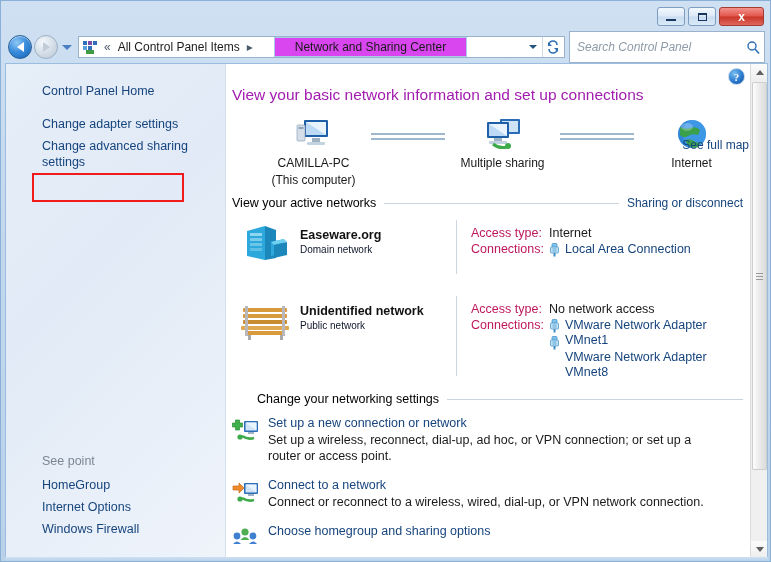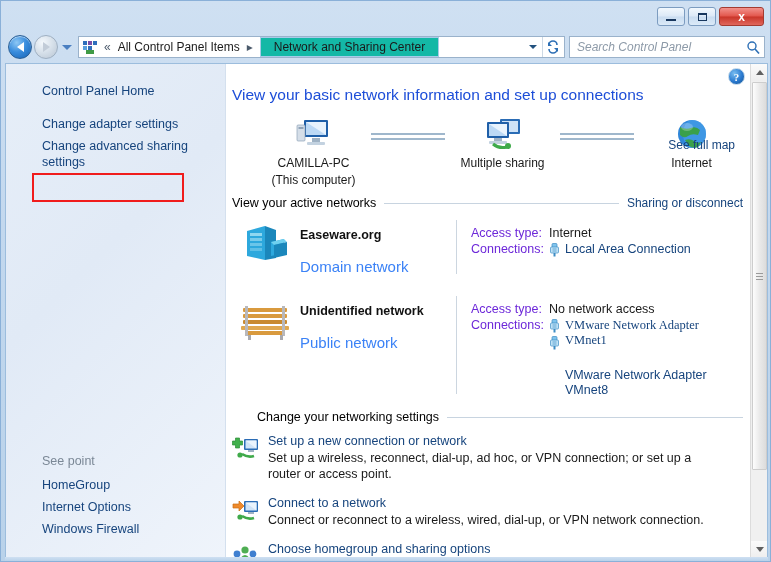--- a/index.html
+++ b/index.html
@@ -94,37 +94,37 @@
   }
   .cp-ico i:nth-child(1){left:1px;top:2px;}
   .cp-ico i:nth-child(2){left:6px;top:2px;background:#7a4ea8;}
   .cp-ico i:nth-child(3){left:11px;top:2px;background:#2f6fbb;}
   .cp-ico i:nth-child(4){left:1px;top:7px;background:#5aa0de;}
   .cp-ico i:nth-child(5){left:6px;top:7px;background:#2f6fbb;}
   .cp-ico i:nth-child(6){left:4px;top:11px;width:8px;height:4px;background:#3f9a46;}
   .chev { color: #4b5a6b; font-size: 12px; padding: 0 3px; }
   .crumb { color: #1a1a1a; font-size: 12px; padding: 2px 4px; white-space: nowrap; cursor: default; }
   .crumb.current {
-    background: #14b8a6; border: 1px solid #a8cbe8;
-    padding: 2px 13px; margin-left: 4px;
+    background: #d946ef; border: 1px solid #a8cbe8;
+    padding: 2px 20px; margin-left: 18px;
   }
   .crumb-drop {
     position: absolute; right: 22px; top: 0; bottom: 0;
     width: 18px; display:flex; align-items:center; justify-content:center; cursor:default;
   }
   .crumb-drop .caret { border-top-color:#22527f; border-left-width:4px;border-right-width:4px;border-top-width:4px; }
   .refresh {
     position: absolute; right: 2px; top: 0; bottom: 0; width: 20px;
     display:flex;align-items:center;justify-content:center;
     border-left: 1px solid #cdd9e5; cursor: default;
   }
   .refresh svg { display:block; }
 
   .searchbox {
-    width: 196px; height: 22px; margin-right: 7px;
+    width: 196px; height: 32px; margin-right: 7px;
     background: #ffffff; border: 1px solid #9ab2cb;
     display: flex; align-items: center; justify-content: space-between;
     padding: 0 4px 0 7px;
   }
   .searchbox .ph { font-size: 12px; color: #8d9aa8; font-style: italic; }
   .search-ico { width: 14px; height: 14px; }
 
   
   .body {
     position: absolute; left: 4px; top: 62px;
@@ -178,59 +178,59 @@
     color: #fff; font-size: 11px; font-weight: bold;
     display: flex; align-items: center; justify-content: center;
     font-family: "Liberation Serif", serif;
     cursor: default;
   }
   .scroll-pad {
     position: absolute; left: 0; top: 0; right: 18px; bottom: 0;
     padding: 22px 0 0 0;
   }
   .page-title {
-    font-size: 15.5px; color: #1d4ed8; font-weight: normal;
+    font-size: 15.5px; color: #a21caf; font-weight: normal;
     padding-left: 6px; margin-bottom: 4px;
   }
 
   
   .netmap {
     display: flex; align-items: flex-start;
     padding: 6px 0 0 0; position: relative; height: 82px;
   }
   .node { width: 118px; text-align: center; }
   .node .ic { height: 40px; display:flex;align-items:center;justify-content:center; }
   .node .lbl { font-size: 12px; color: #1a1a1a; line-height: 15px; margin-top: 2px; }
   .linkline { flex: none; width: 74px; padding-top: 19px; }
   .linkline div { height: 2px; background: #9fb7cc; margin-bottom: 3px; }
   .seefullmap {
-    position: absolute; right: 14px; top: 30px;
+    position: absolute; right: 0; top: 30px;
     font-size: 12px; color: #16447d; cursor: default;
   }
 
   
   .sec-head {
     display: flex; align-items: center; gap: 8px;
     padding: 0 6px 0 6px; margin-top: 6px;
   }
   .sec-head .t { font-size: 12.5px; color: #000000; white-space: nowrap; }
   .sec-head .rule { flex: 1; height: 1px; background: #c8d4e0; }
   .sec-head .a { font-size: 12px; color: #16447d; white-space: nowrap; cursor: default; }
 
   
   .net-rows { padding: 8px 6px 0 6px; }
   .net-row { display: flex; align-items: flex-start; min-height: 62px; }
   .net-ic { width: 68px; flex: none; display: flex; justify-content: center; padding-top: 4px; }
   .net-name { flex: 1; padding-top: 10px; }
   .net-name .n1 { font-size: 12.5px; font-weight: bold; color: #111; }
-  .net-name .n2 { font-size: 15px; color: #3b82f6; margin-top: 16px; }
+  .net-name .n2 { font-size: 10px; color: #0f172a; margin-top: 2px; }
   .net-div { width: 1px; background: #ccd6e0; align-self: stretch; margin: 2px 14px 6px 0; flex:none; }
   .net-det { width: 272px; flex: none; padding-top: 8px; font-size: 12.5px; }
   .det-line { display: flex; margin-bottom: 2px; }
-  .det-k { width: 78px; flex: none; color: #6d28d9; }
+  .det-k { width: 78px; flex: none; color: #be185d; }
   .det-v { color: #1a1a1a; }
   .conn-ico { width: 11px; flex: none; margin-right: 5px; padding-top: 1px; }
   .conn-list { flex: 1; }
   .conn-list a { display: block; color: #16447d; text-decoration: none; cursor: default; line-height: 15px; }
 
   
   .settings { padding: 10px 6px 0 6px; }
   .set-item { display: flex; margin-bottom: 14px; }
   .set-ic { width: 36px; flex: none; padding-top: 2px; }
   .set-txt { flex: 1; }
@@ -506,21 +506,21 @@
                     <g transform="translate(0,17)">
                       <rect x="3" y="0.5" width="5" height="4" rx="1" fill="#7fc3ec" stroke="#3d8cc4" stroke-width="0.7"></rect>
                       <rect x="1.5" y="4" width="8" height="6" rx="1" fill="#bfe2f6" stroke="#3d8cc4" stroke-width="0.7"></rect>
                       <line x1="3.5" y1="6" x2="7.5" y2="6" stroke="#3d8cc4" stroke-width="0.7"></line>
                       <line x1="3.5" y1="8" x2="7.5" y2="8" stroke="#3d8cc4" stroke-width="0.7"></line>
                       <rect x="4.5" y="10" width="2" height="3.5" fill="#3d8cc4"></rect>
                     </g>
                   </svg>
                 </span>
                 <span class="conn-list">
-                  <a style="margin-bottom:20px;font-family:Liberation Serif, serif;">VMware Network Adapter VMnet1</a>
+                  <a style="margin-bottom:2px;">VMware Network Adapter VMnet1</a>
                   <a>VMware Network Adapter VMnet8</a>
                 </span>
               </div>
             </div>
           </div>
         </div>
 
         <div class="sec-head" style="margin-top:10px;padding-left:31px;">
           <span class="t">Change your networking settings</span>
           <span class="rule"></span>

